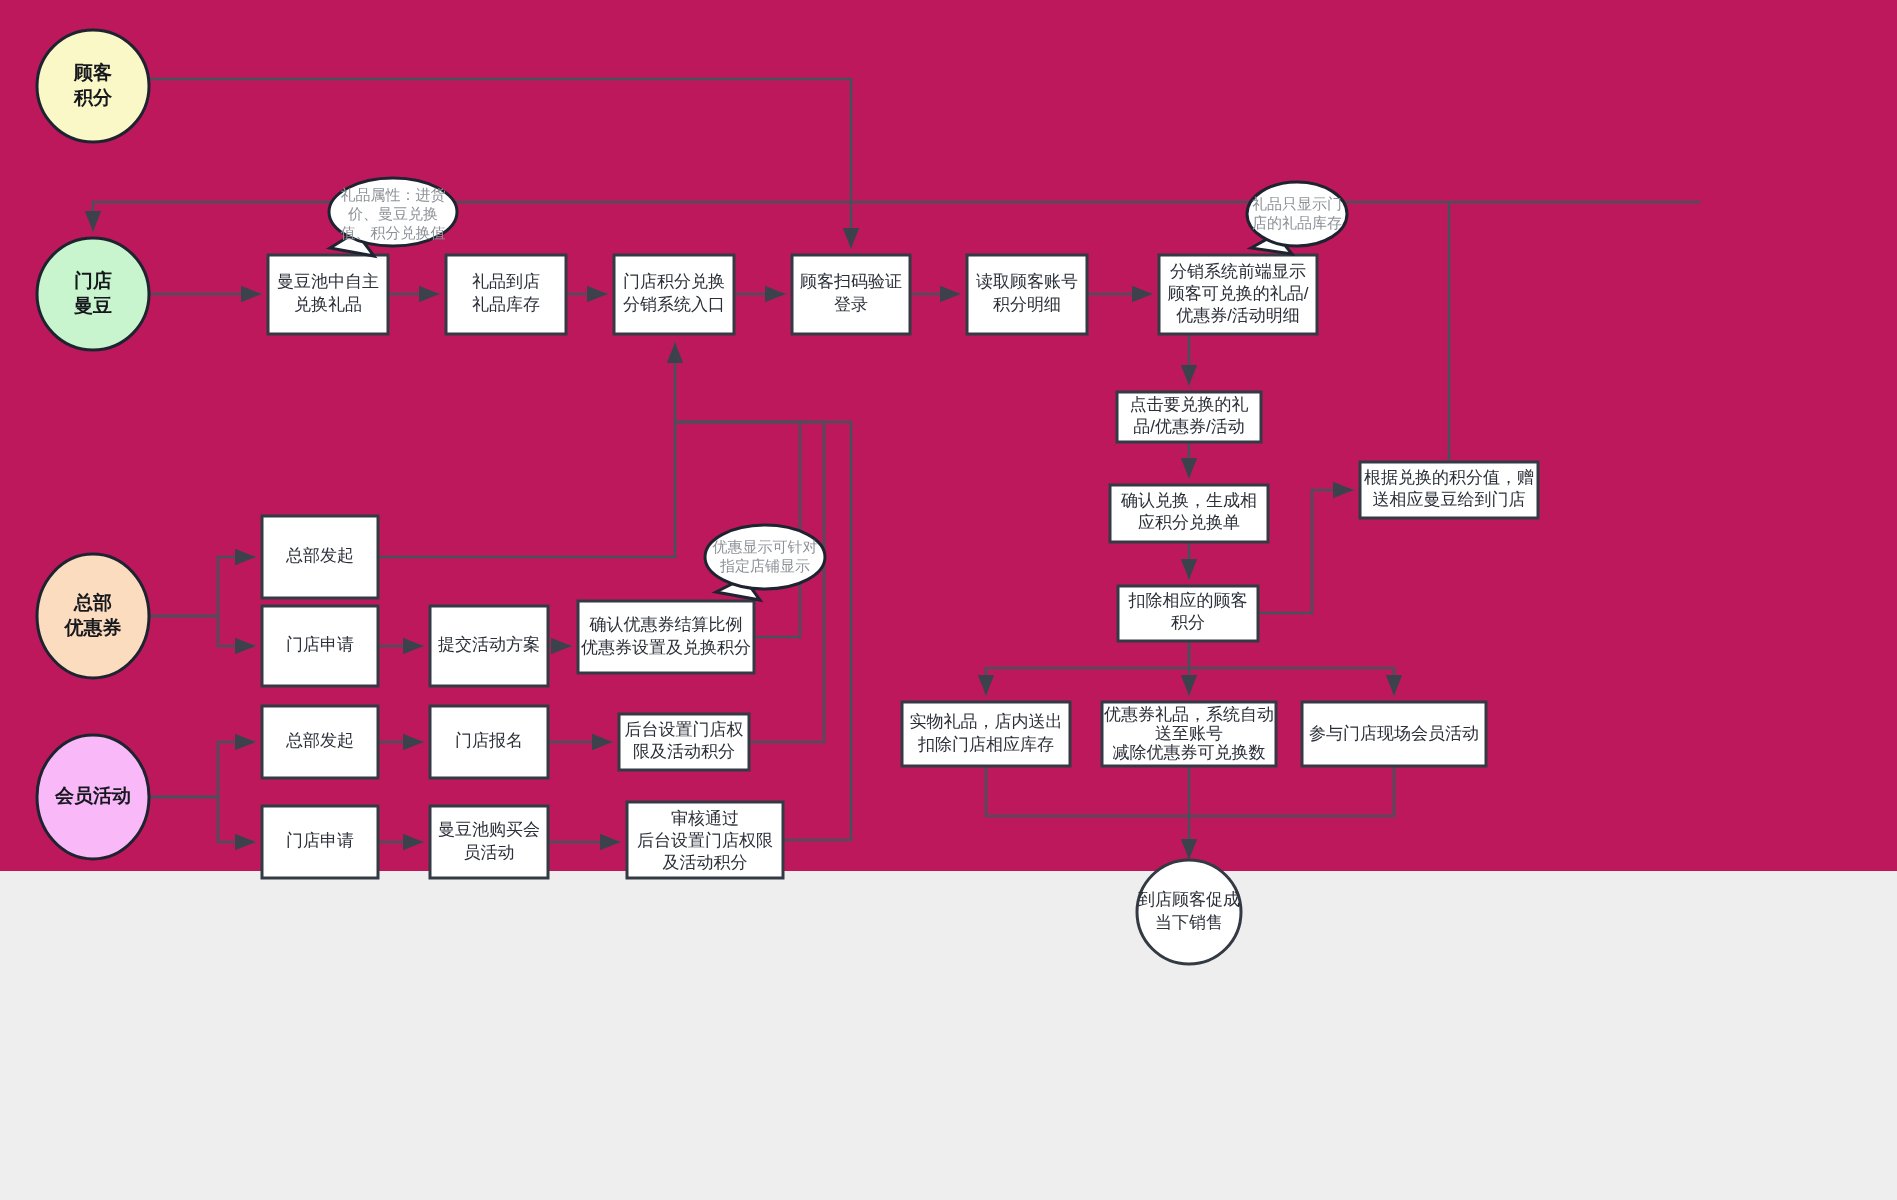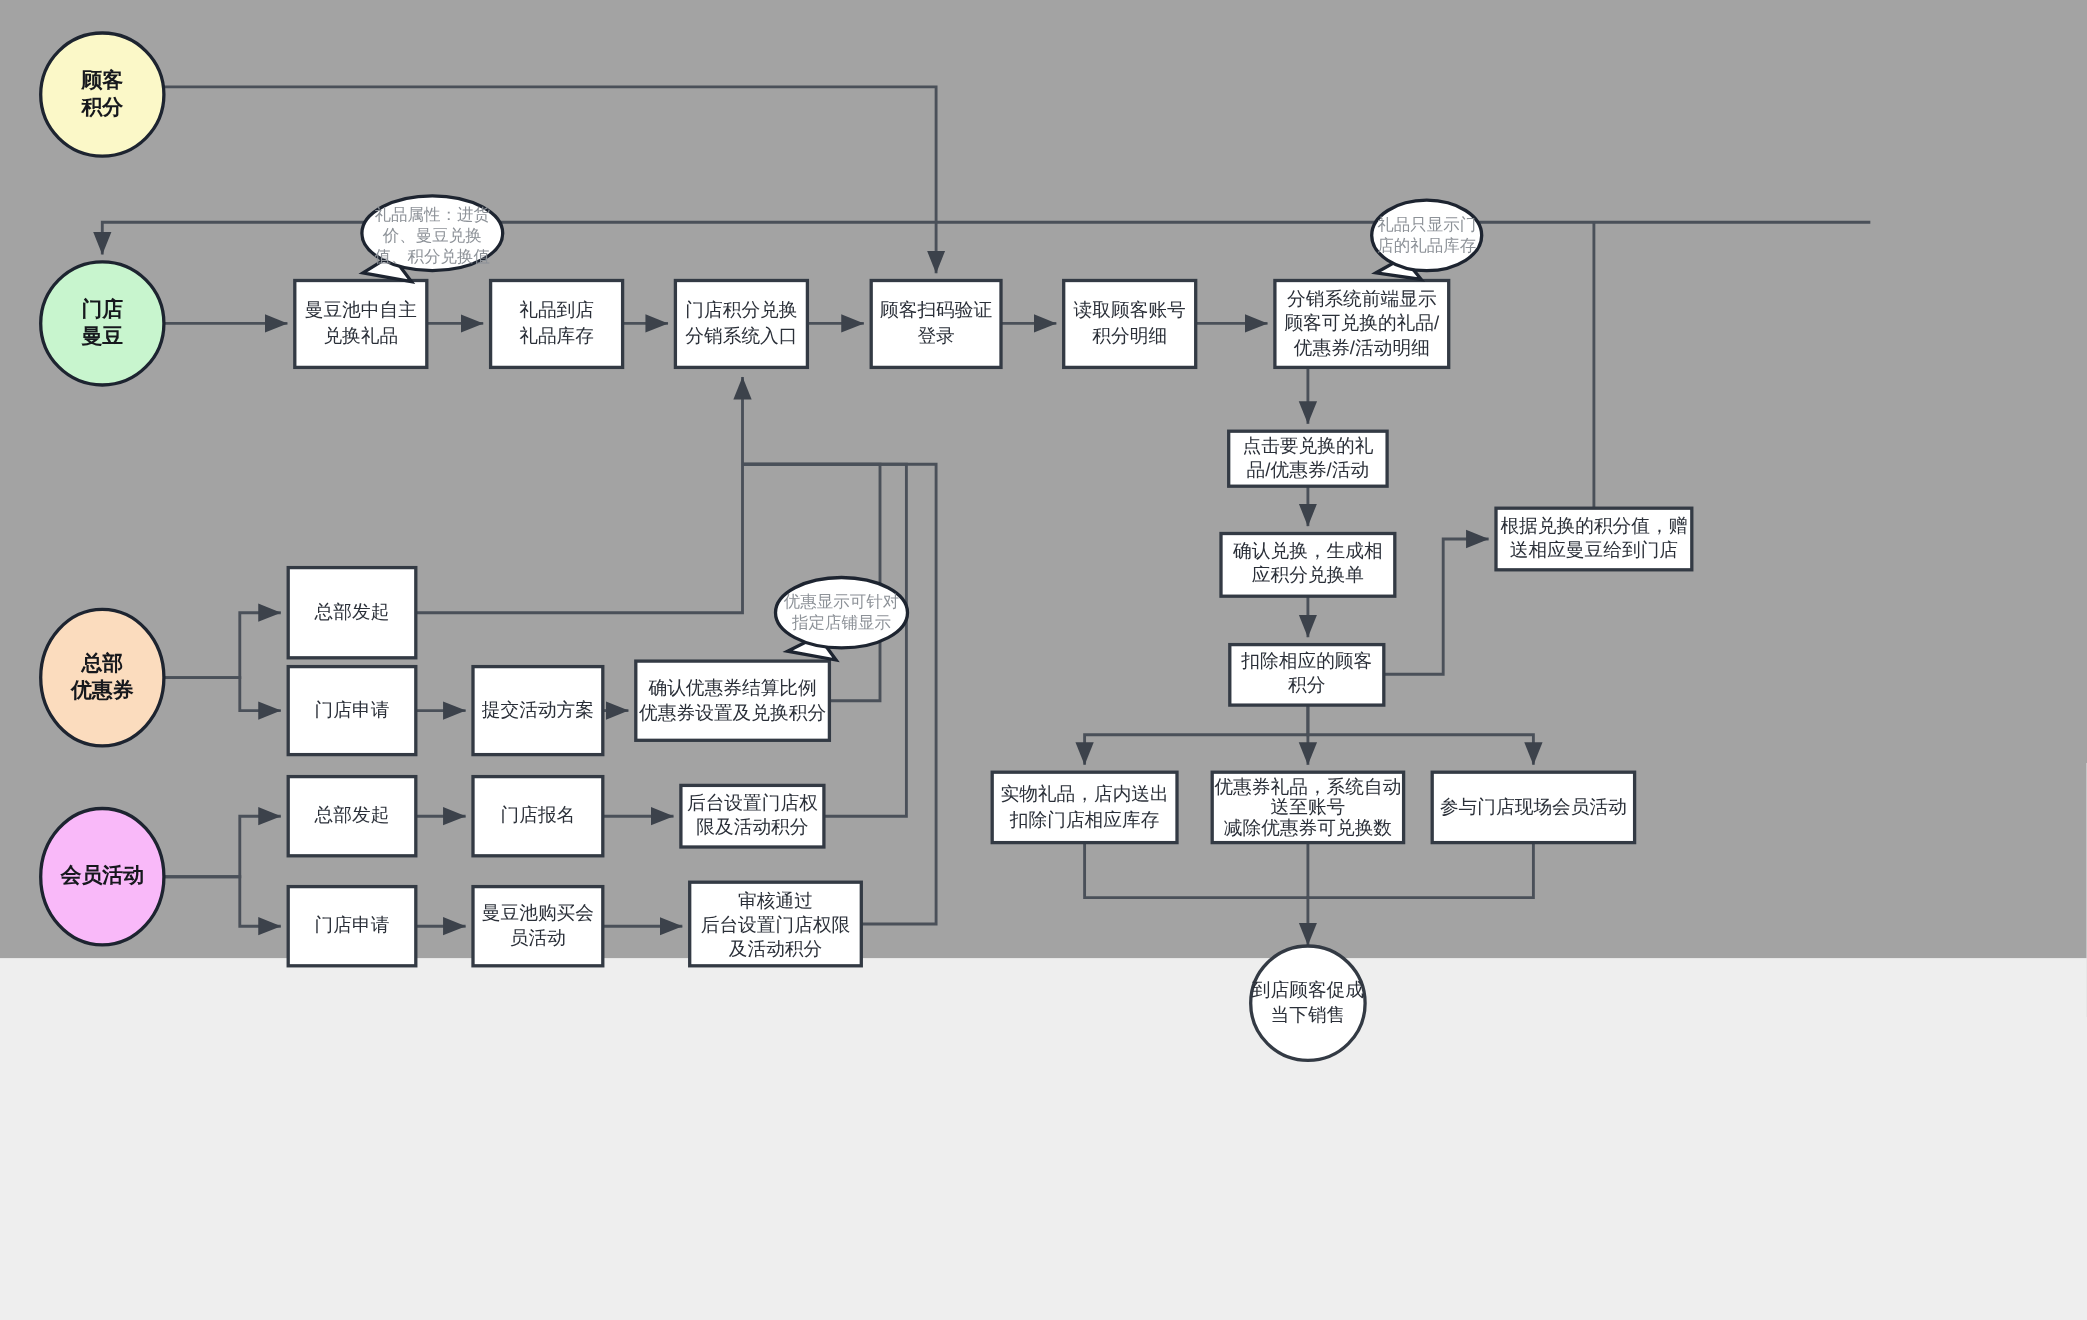--- a/index.html
+++ b/index.html
@@ -11,21 +11,21 @@
   body {
     width: 1897px;
     height: 1200px;
     overflow: hidden;
     font-family: "Liberation Sans", "DejaVu Sans", sans-serif;
   }
   #diagram-root {
     position: relative;
     width: 1897px;
     height: 871px;
-    background: #a3a3a3;
+    background: #be185d;
     text-decoration: underline;
   }
   svg.flow-canvas {
     position: absolute;
     left: 0;
     top: 0;
     width: 1897px;
     height: 1200px;
     display: block;
   }

